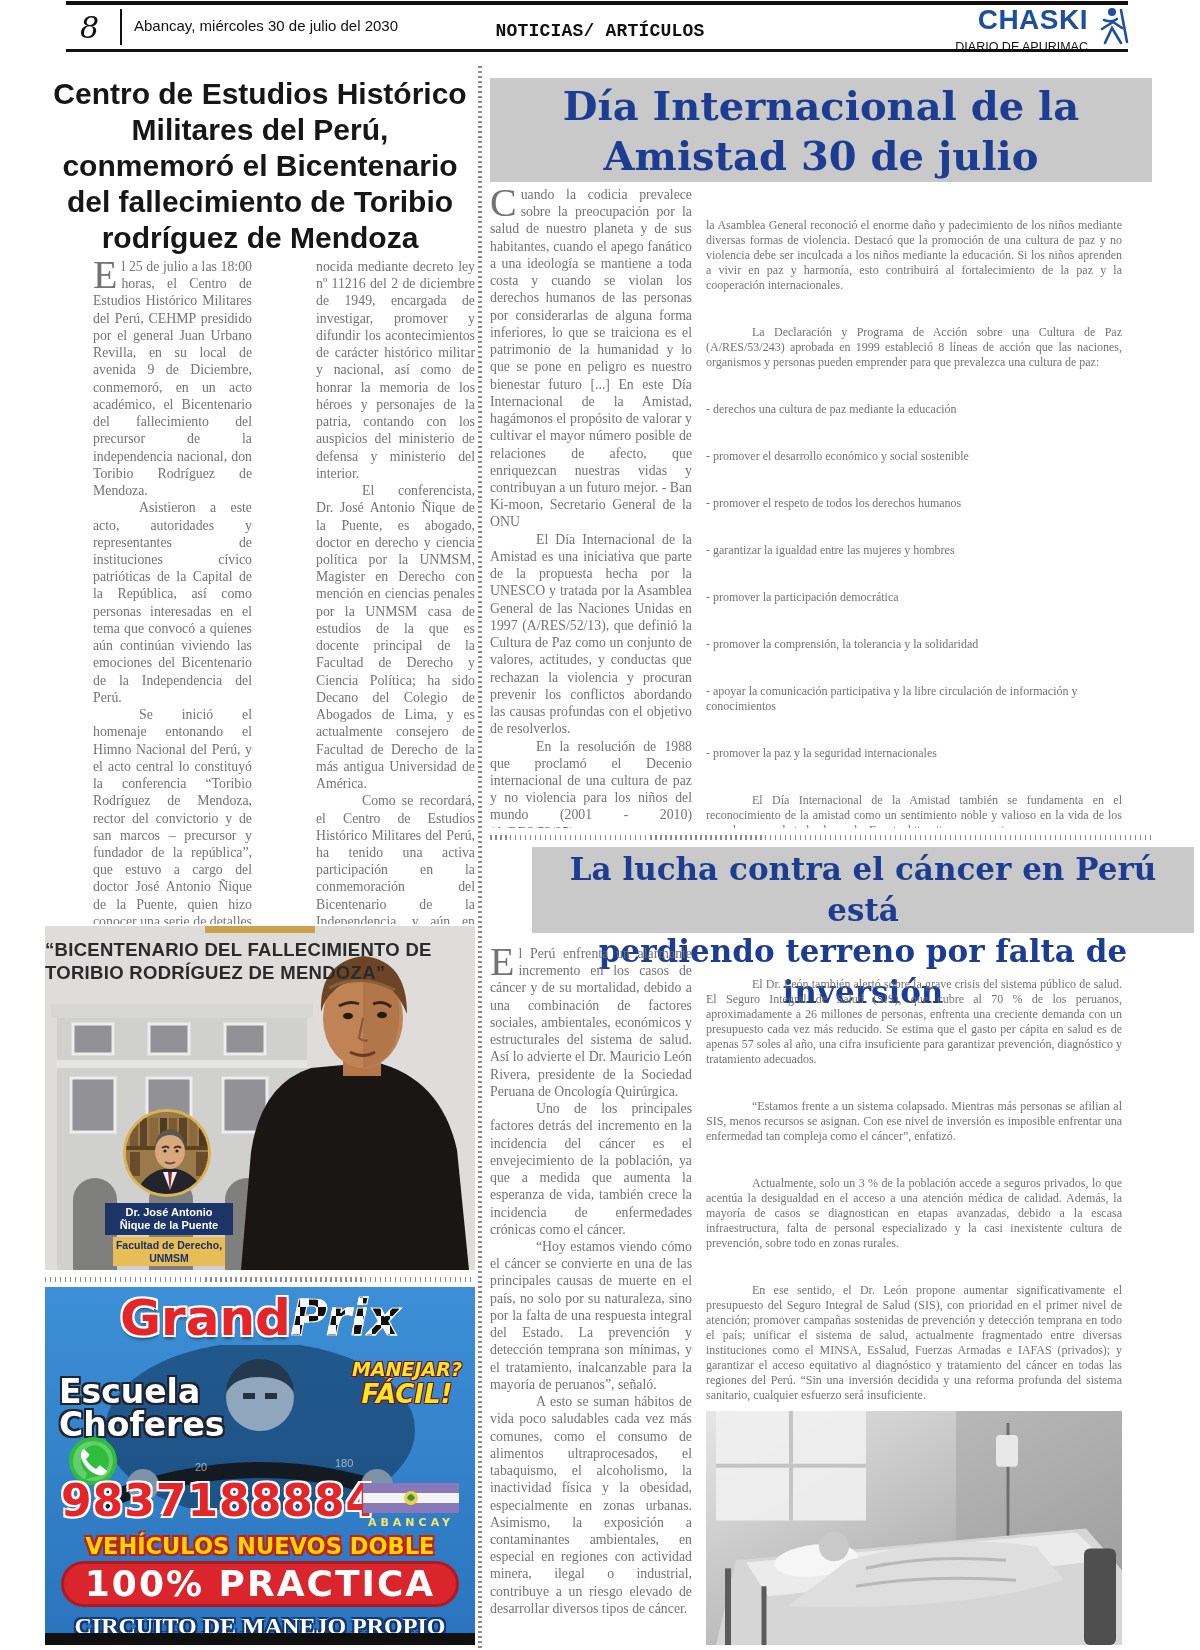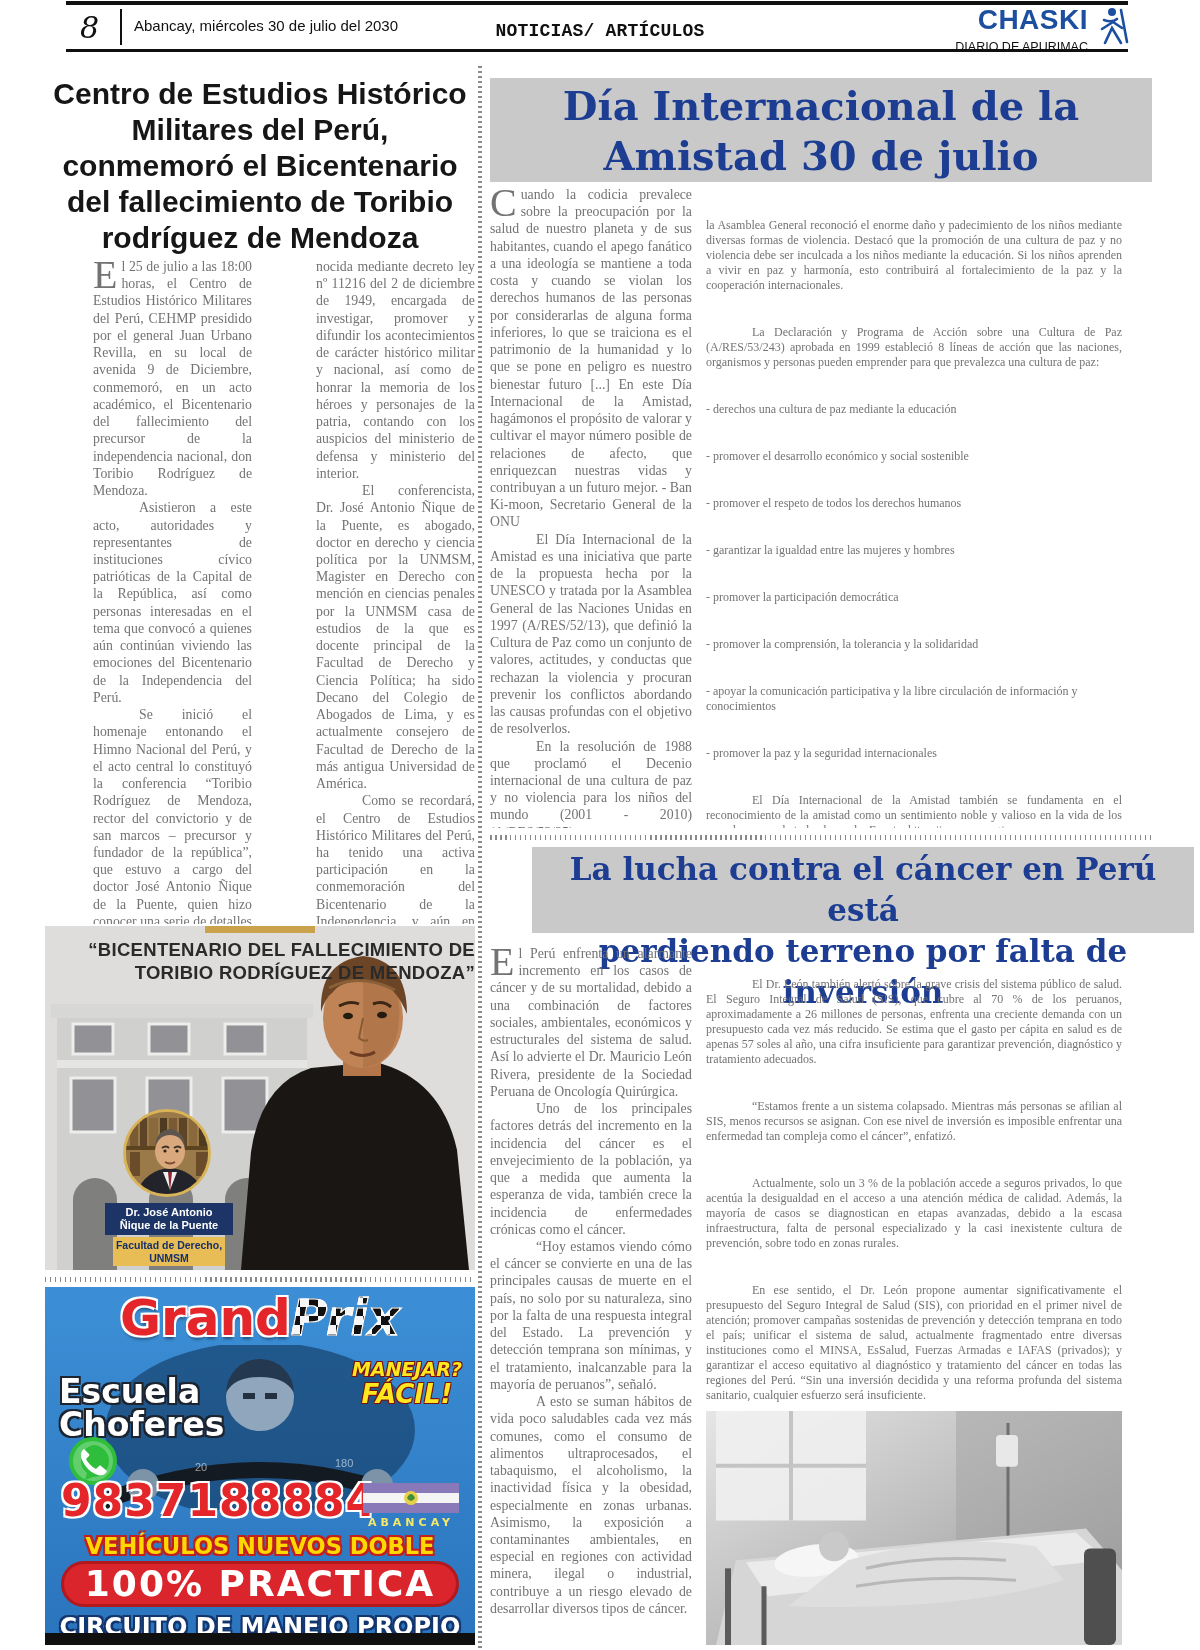--- a/index.html
+++ b/index.html
@@ -35,21 +35,21 @@
 
   
   .headline1 { position:absolute; left:45px; top:76px; width:430px; text-align:center;
                font-family:"Liberation Sans", sans-serif; font-weight:bold; font-size:30px; line-height:1.2; color:#161616; }
   .body-cols { position:absolute; left:45px; top:258px; width:430px; height:666px; display:flex; gap:16px; overflow:hidden; }
   .bcol { width:207px;margin-left:48px; }
 
   
   .feature-photo { position:absolute; left:45px; top:926px; width:430px; height:344px; background:#dedddb; overflow:hidden; }
   .fp-goldbar { position:absolute; left:160px; top:0; width:110px; height:7px; background:#c9a24b; }
-  .fp-caption { position:absolute; left:0; top:12px; width:100%; text-align:right;
+  .fp-caption { position:absolute; left:0; top:12px; width:100%; text-align:left;
                 font-family:"Liberation Sans", sans-serif; font-weight:bold; font-size:18.5px; line-height:1.25; color:#2a2a2a; letter-spacing:.3px; }
   .fp-svg { position:absolute; left:0; top:0; width:100%; height:100%; }
   .inset-circle { position:absolute; left:78px; top:183px; width:88px; height:88px; border-radius:50%;
                   overflow:hidden; border:3px solid #d9b357; background:#9a7a48; }
   .inset-name { position:absolute; left:60px; top:277px; width:128px; background:#1c3566; color:#fff;
                 font-family:"Liberation Sans", sans-serif; font-weight:bold; font-size:11px; line-height:1.2;
                 text-align:center; padding:3px 2px; }
   .inset-org { position:absolute; left:68px; top:311px; width:112px; background:#e8bd55; color:#15306b;
                font-family:"Liberation Sans", sans-serif; font-weight:bold; font-size:10.5px; line-height:1.2;
                text-align:center; padding:2px 2px; }
@@ -75,21 +75,21 @@
   .ad-phone { position:absolute; left:16px; top:188px; font-weight:bold; font-size:44px; letter-spacing:1px; color:#e4262b;
               text-shadow:-2px -2px 0 #fff, 2px -2px 0 #fff, -2px 2px 0 #fff, 2px 2px 0 #fff; }
   .ad-flag { position:absolute; right:16px; top:196px; width:96px; height:30px; }
   .ad-city { position:absolute; right:10px; top:229px; width:108px; text-align:center; font-weight:bold; font-size:11px;
              letter-spacing:4px; color:#f4e86a; }
   .ad-f1 { position:absolute; left:0; top:246px; width:100%; text-align:center; font-weight:bold; font-size:22.5px; color:#ffd800;
            text-shadow:-2px -2px 0 #c21f1f, 2px -2px 0 #c21f1f, -2px 2px 0 #c21f1f, 2px 2px 0 #c21f1f; }
   .ad-pill { position:absolute; left:16px; top:274px; right:16px; height:46px; background:#d9252b; border:3px solid #b3181d;
              border-radius:24px; text-align:center; line-height:40px; font-weight:bold; font-size:36px; color:#fff; letter-spacing:2px; }
   .ad-f3 { position:absolute; left:0; top:326px; width:100%; text-align:center; font-weight:bold; font-size:24px; color:#ffffff;
-           text-shadow:-2px -2px 0 #14366e, 2px -2px 0 #14366e, -2px 2px 0 #14366e, 2px 2px 0 #14366e; }
+           text-shadow:-2px -2px 0 #14366e, 2px -2px 0 #14366e, -2px 2px 0 #14366e, 2px 2px 0 #14366e;font-family:Liberation Serif, serif; }
   .ad-bar { position:absolute; left:0; bottom:0; width:100%; height:12px; background:#101010; }
 
   
   .title-box { position:absolute; left:490px; width:662px; background:#c9c9c9; text-align:center;
                font-family:"DejaVu Serif", serif; font-weight:bold; color:#1c3d92; }
   .tb1 { top:78px; height:104px; font-size:40px; line-height:50px; padding-top:3px; }
   .tb2 { top:847px; height:86px; font-size:31px; line-height:41px; padding-top:2px;margin-left:42px; }
 
   .cols { position:absolute; left:490px; width:632px; display:flex; gap:14px; }
   .am-cols { top:186px; }

